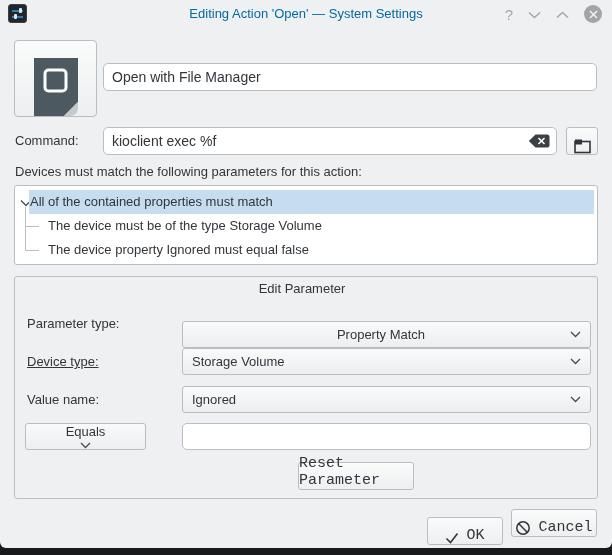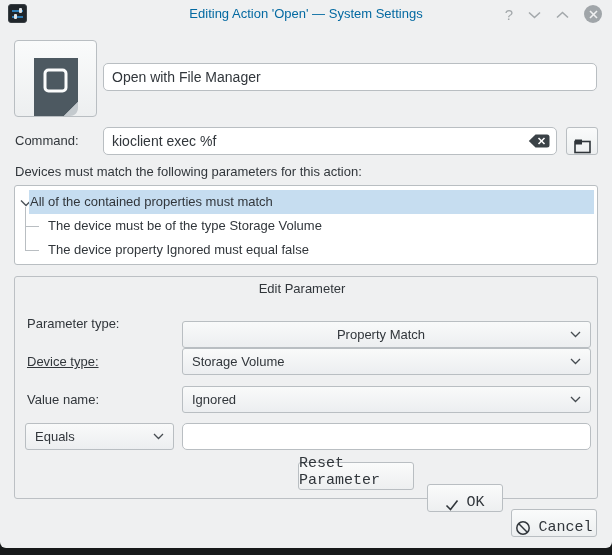--- a/index.html
+++ b/index.html
@@ -92,26 +92,26 @@
   
   .groupbox {
     position:absolute; left:14px; top:276px; width:584px; height:223px;
     border:1px solid #bcc0c4; border-radius:3px;
   }
   .gb-title { position:absolute; left:0; right:8px; top:4px; text-align:center; }
   .gb-label { position:absolute; left:12px; height:27px; line-height:27px; }
   .gb-label.l1 { top:33px; } .gb-label.l2 { top:71px;text-decoration:underline; } .gb-label.l3 { top:109px; }
   .gb-combo { left:167px; width:409px; }
   .gb-combo.r1 { top:44px;text-align:center; } .gb-combo.r2 { top:71px; } .gb-combo.r3 { top:109px; }
-  .operator-combo { left:10px; top:146px; width:149px; }
+  .operator-combo { left:10px; top:146px; width:121px;flex-direction:column; }
   .value-input-wrap { position:absolute; left:167px; top:146px; width:409px; height:27px; }
   .reset-btn { position:absolute; left:283px; top:185px; width:116px; height:28px; }
   .save-btn { position:absolute; left:407px; top:185px; width:169px; height:28px; }
   
-  .ok-btn { position:absolute; left:427px; top:484px; width:76px; height:28px; }
+  .ok-btn { position:absolute; left:427px; top:517px; width:76px; height:28px; }
   .cancel-btn { position:absolute; left:511px; top:509px; width:86px; height:28px; }
 </style>
 </head>
 <body>
 
 <div class="window">
 
   <div class="titlebar">
     <div class="app-icon">
       <div class="bar b1"></div>

